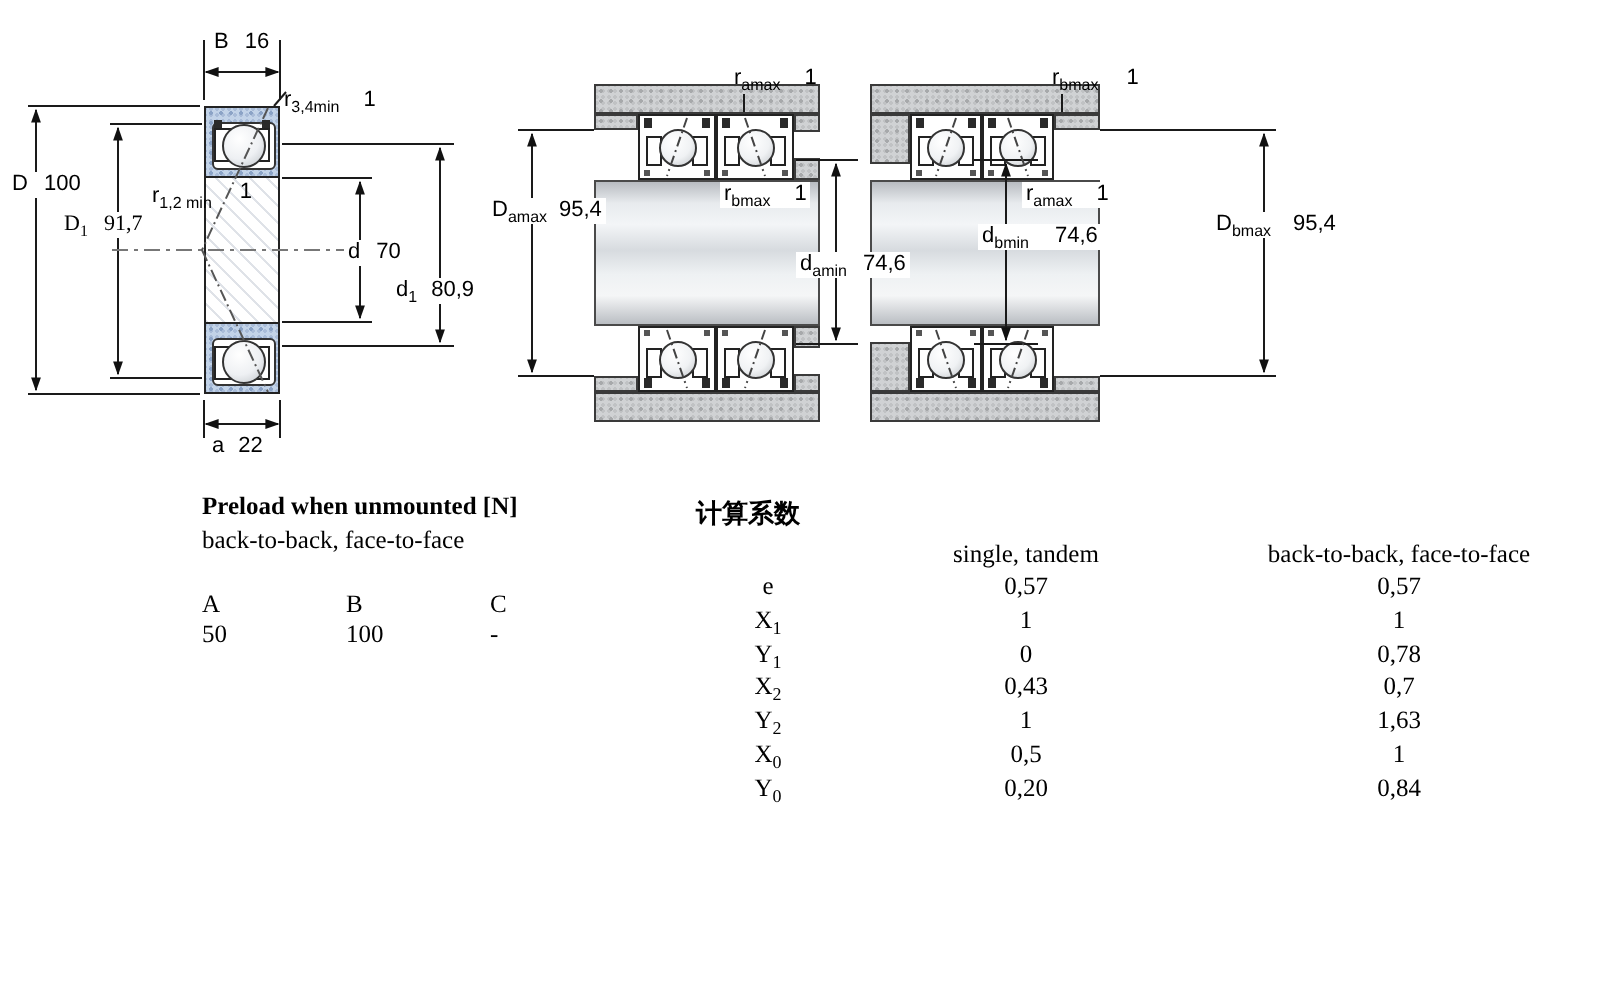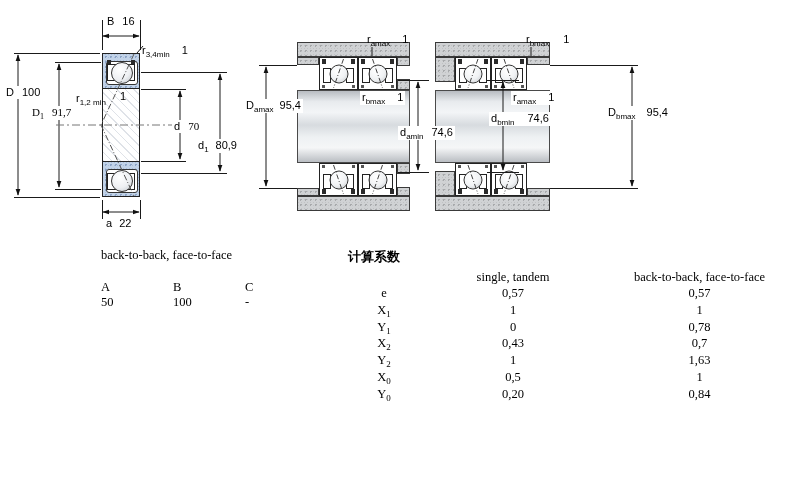--- a/index.html
+++ b/index.html
@@ -236,21 +236,21 @@
   <div class="lbl bg" style="left:4px;top:86px;">
     <span>D</span><span class="val" style="margin-left:8px;">100</span>
   </div>
   <div class="lbl bg" style="left:30px;top:106px;font-family:Liberation Serif, serif;">
     <span>D</span><span class="sub">1</span><span class="val" style="margin-left:8px;">91,7</span>
   </div>
   <div class="lbl" style="left:76px;top:92px;">
     <span>r</span><span class="sub">1,2 min</span><span class="val" style="margin-left:14px;position:relative;top:-2px;">1</span>
   </div>
   <div class="lbl bg" style="left:172px;top:120px;">
-    <span>d</span><span class="val" style="margin-left:8px;font-family:Liberation Serif, serif;">70</span>
+    <span>d</span><span class="val" style="margin-left:8px;">70</span>
   </div>
   <div class="lbl bg" style="left:196px;top:139px;">
     <span>d</span><span class="sub">1</span><span class="val" style="margin-left:7px;">80,9</span>
   </div>
   <div class="lbl" style="left:106px;top:217px;">
     <span>a</span><span class="val" style="margin-left:7px;">22</span>
   </div>
 
   <div class="lbl" style="left:367px;top:33px;">
     <span>r</span><span class="sub">amax</span><span class="val" style="margin-left:12px;">1</span>
@@ -272,20 +272,21 @@
     <span>r</span><span class="sub">amax</span><span class="val" style="margin-left:12px;">1</span>
   </div>
   <div class="lbl bg" style="left:489px;top:112px;">
     <span>d</span><span class="sub">bmin</span><span class="val" style="margin-left:13px;">74,6</span>
   </div>
   <div class="lbl bg" style="left:606px;top:106px;">
     <span>D</span><span class="sub">bmax</span><span class="val" style="margin-left:11px;">95,4</span>
   </div>
 
   <div id="preload-block" class="ser">
+    <div id="preload-title">Preload when unmounted [N]</div>
     <div id="preload-sub">back-to-back, face-to-face</div>
     <div id="preload-grid">
       <span>A</span>
       <span>B</span>
       <span>C</span>
       <span>50</span>
       <span>100</span>
       <span>-</span>
     </div>
   </div>

